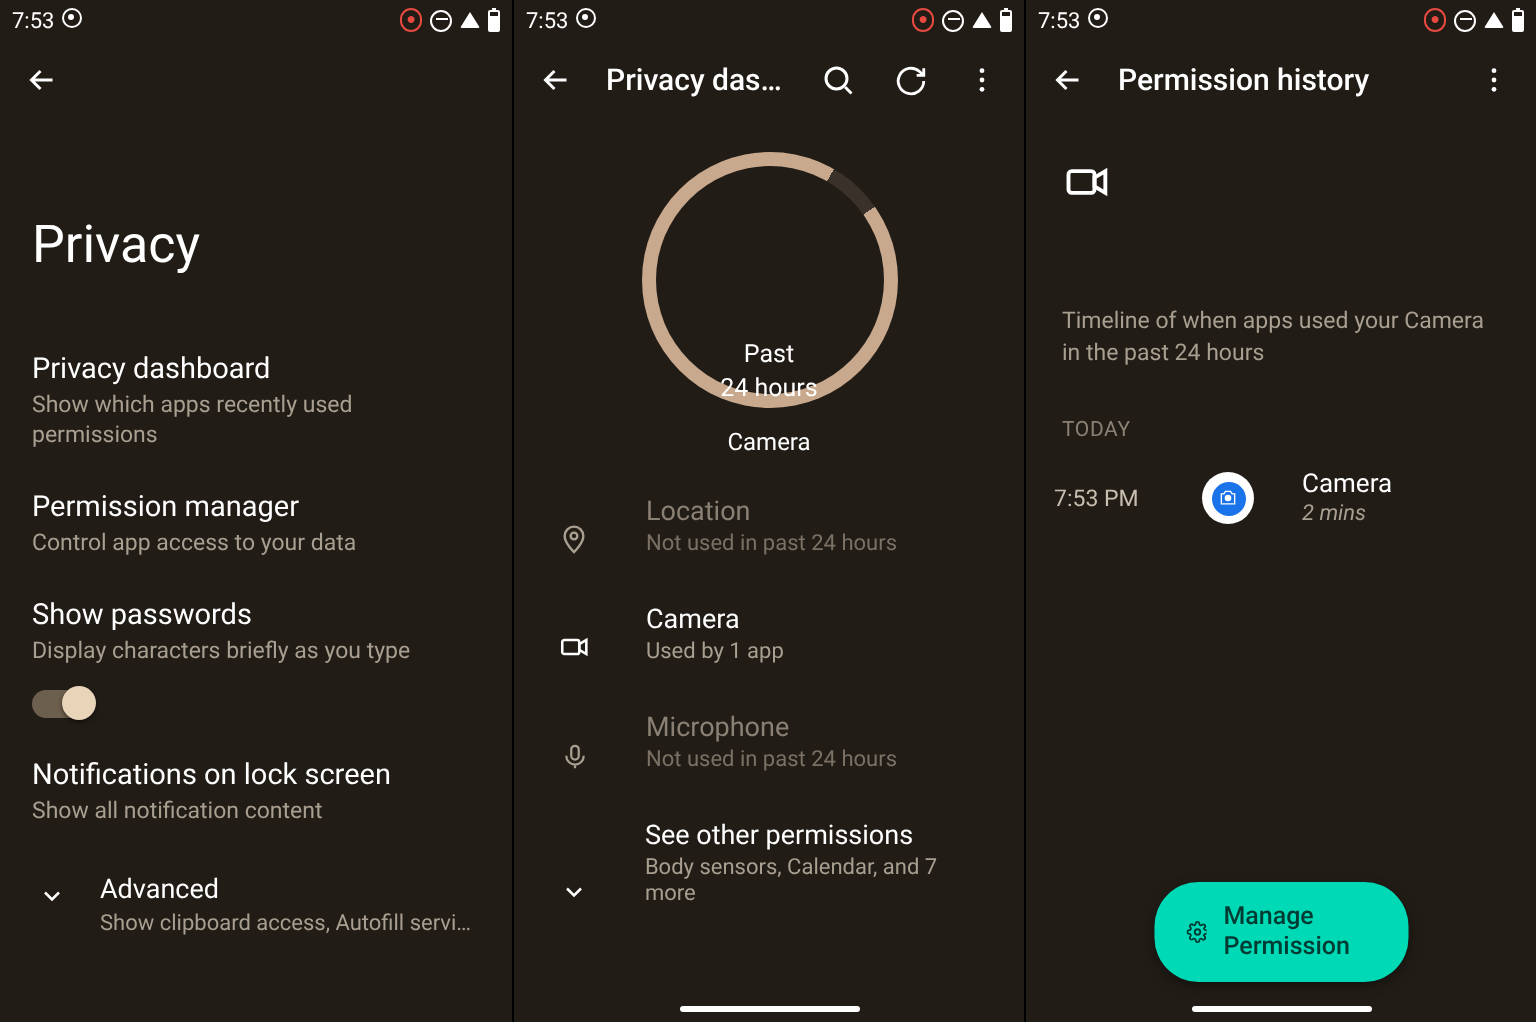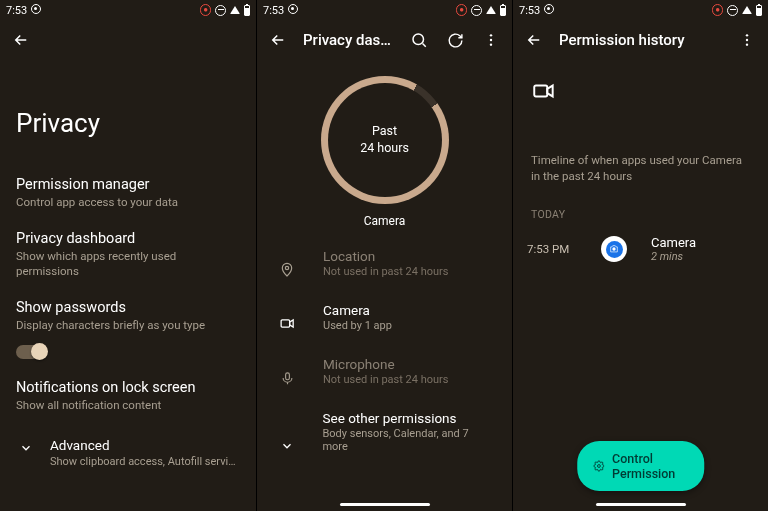--- a/index.html
+++ b/index.html
@@ -35,21 +35,21 @@
   .setting .s { font-size:11.5px; color:#a89f91; margin-top:2px; line-height:1.3; }
   .setting.row { display:flex; align-items:flex-start; gap:12px;flex-direction:column; }
   .setting.row .txt { flex:1; }
   .toggle { width:30px; height:14px; background:#6d5f4d; border-radius:7px; position:relative; }
   .toggle::after { content:''; position:absolute; width:17px; height:17px; background:#e8d4b8; border-radius:50%; top:-2px; right:-2px; box-shadow:0 1px 2px rgba(0,0,0,.5); }
   .adv { display:flex; align-items:flex-start; gap:14px; padding:14px 16px; }
   .adv .txt .t{font-size:13.5px;} .adv .txt .s{font-size:11px;color:#a89f91;margin-top:2px; white-space:nowrap; overflow:hidden; text-overflow:ellipsis; max-width:190px;}
 
   
   .ringwrap { display:flex; flex-direction:column; align-items:center; padding:16px 0 8px; }
-  .ring { width:128px; height:128px; border-radius:50%; position:relative; display:flex; align-items:center; justify-content:center; }
+  .ring { width:128px; height:128px; border-radius:50%; position:relative; display:flex; align-items:flex-end; justify-content:center; }
   .ring::before { content:''; position:absolute; inset:0; border-radius:50%; background: conic-gradient(from 30deg, #3a322a 0deg 25deg, #c9a98d 25deg 360deg); }
   .ring::after { content:''; position:absolute; inset:7px; border-radius:50%; background:#211c16; }
   .ring .center { position:relative; z-index:2; text-align:center; font-size:12.5px; line-height:1.35; }
   .ringlabel { font-size:12px; margin-top:10px; }
   .permrow { display:flex; align-items:flex-end; gap:26px; padding:12px 20px; }
   .permrow .picon { width:20px; display:flex; justify-content:center; color:#a89f91; }
   .permrow.active .picon, .permrow.active .t { color:#fff; }
   .permrow .t { font-size:13.5px; color:#8a8074; }
   .permrow.active .t { color:#fff; }
   .permrow .s { font-size:11px; color:#7a7064; margin-top:1px; }
@@ -90,26 +90,26 @@
   <div class="appbar">
     <div class="iconbtn">
       <svg width="18" height="18" viewBox="0 0 24 24" fill="none" stroke="#fff" stroke-width="2">
           <path d="M19 12H5M11 18l-6-6 6-6"></path>
         </svg>
     </div>
   </div>
   <div class="bigtitle">Privacy</div>
 
   <div class="setting">
+    <div class="t">Privacy dashboard</div>
+    <div class="s">Show which apps recently used permissions</div>
+  </div>
+  <div class="setting">
     <div class="t">Permission manager</div>
     <div class="s">Control app access to your data</div>
-  </div>
-  <div class="setting">
-    <div class="t">Privacy dashboard</div>
-    <div class="s">Show which apps recently used permissions</div>
   </div>
   <div class="setting row">
     <div class="txt">
       <div class="t">Show passwords</div>
       <div class="s">Display characters briefly as you type</div>
     </div>
     <div class="toggle"></div>
   </div>
   <div class="setting">
     <div class="t">Notifications on lock screen</div>
@@ -285,20 +285,20 @@
       <div class="t">Camera</div>
       <div class="s">2 mins</div>
     </div>
   </div>
 
   <div class="fab">
     <svg width="16" height="16" viewBox="0 0 24 24" fill="none" stroke="#003c34" stroke-width="2">
         <circle cx="12" cy="12" r="3"></circle>
         <path d="M19.4 15a1.7 1.7 0 0 0 .34 1.87l.06.06a2 2 0 1 1-2.83 2.83l-.06-.06a1.7 1.7 0 0 0-1.87-.34 1.7 1.7 0 0 0-1 1.55V21a2 2 0 1 1-4 0v-.09a1.7 1.7 0 0 0-1.11-1.55 1.7 1.7 0 0 0-1.87.34l-.06.06a2 2 0 1 1-2.83-2.83l.06-.06a1.7 1.7 0 0 0 .34-1.87 1.7 1.7 0 0 0-1.55-1H3a2 2 0 1 1 0-4h.09a1.7 1.7 0 0 0 1.55-1.11 1.7 1.7 0 0 0-.34-1.87l-.06-.06a2 2 0 1 1 2.83-2.83l.06.06a1.7 1.7 0 0 0 1.87.34H9a1.7 1.7 0 0 0 1-1.55V3a2 2 0 1 1 4 0v.09a1.7 1.7 0 0 0 1 1.55 1.7 1.7 0 0 0 1.87-.34l.06-.06a2 2 0 1 1 2.83 2.83l-.06.06a1.7 1.7 0 0 0-.34 1.87V9a1.7 1.7 0 0 0 1.55 1H21a2 2 0 1 1 0 4h-.09a1.7 1.7 0 0 0-1.55 1z"></path>
       </svg>
-    <span>Control Permission</span>
+    <span>Manage Permission</span>
   </div>
 
   <div style="flex:1"></div>
   <div class="navbar">
       <div class="navpill"></div>
     </div>
 </div>
 
 </body></html>

